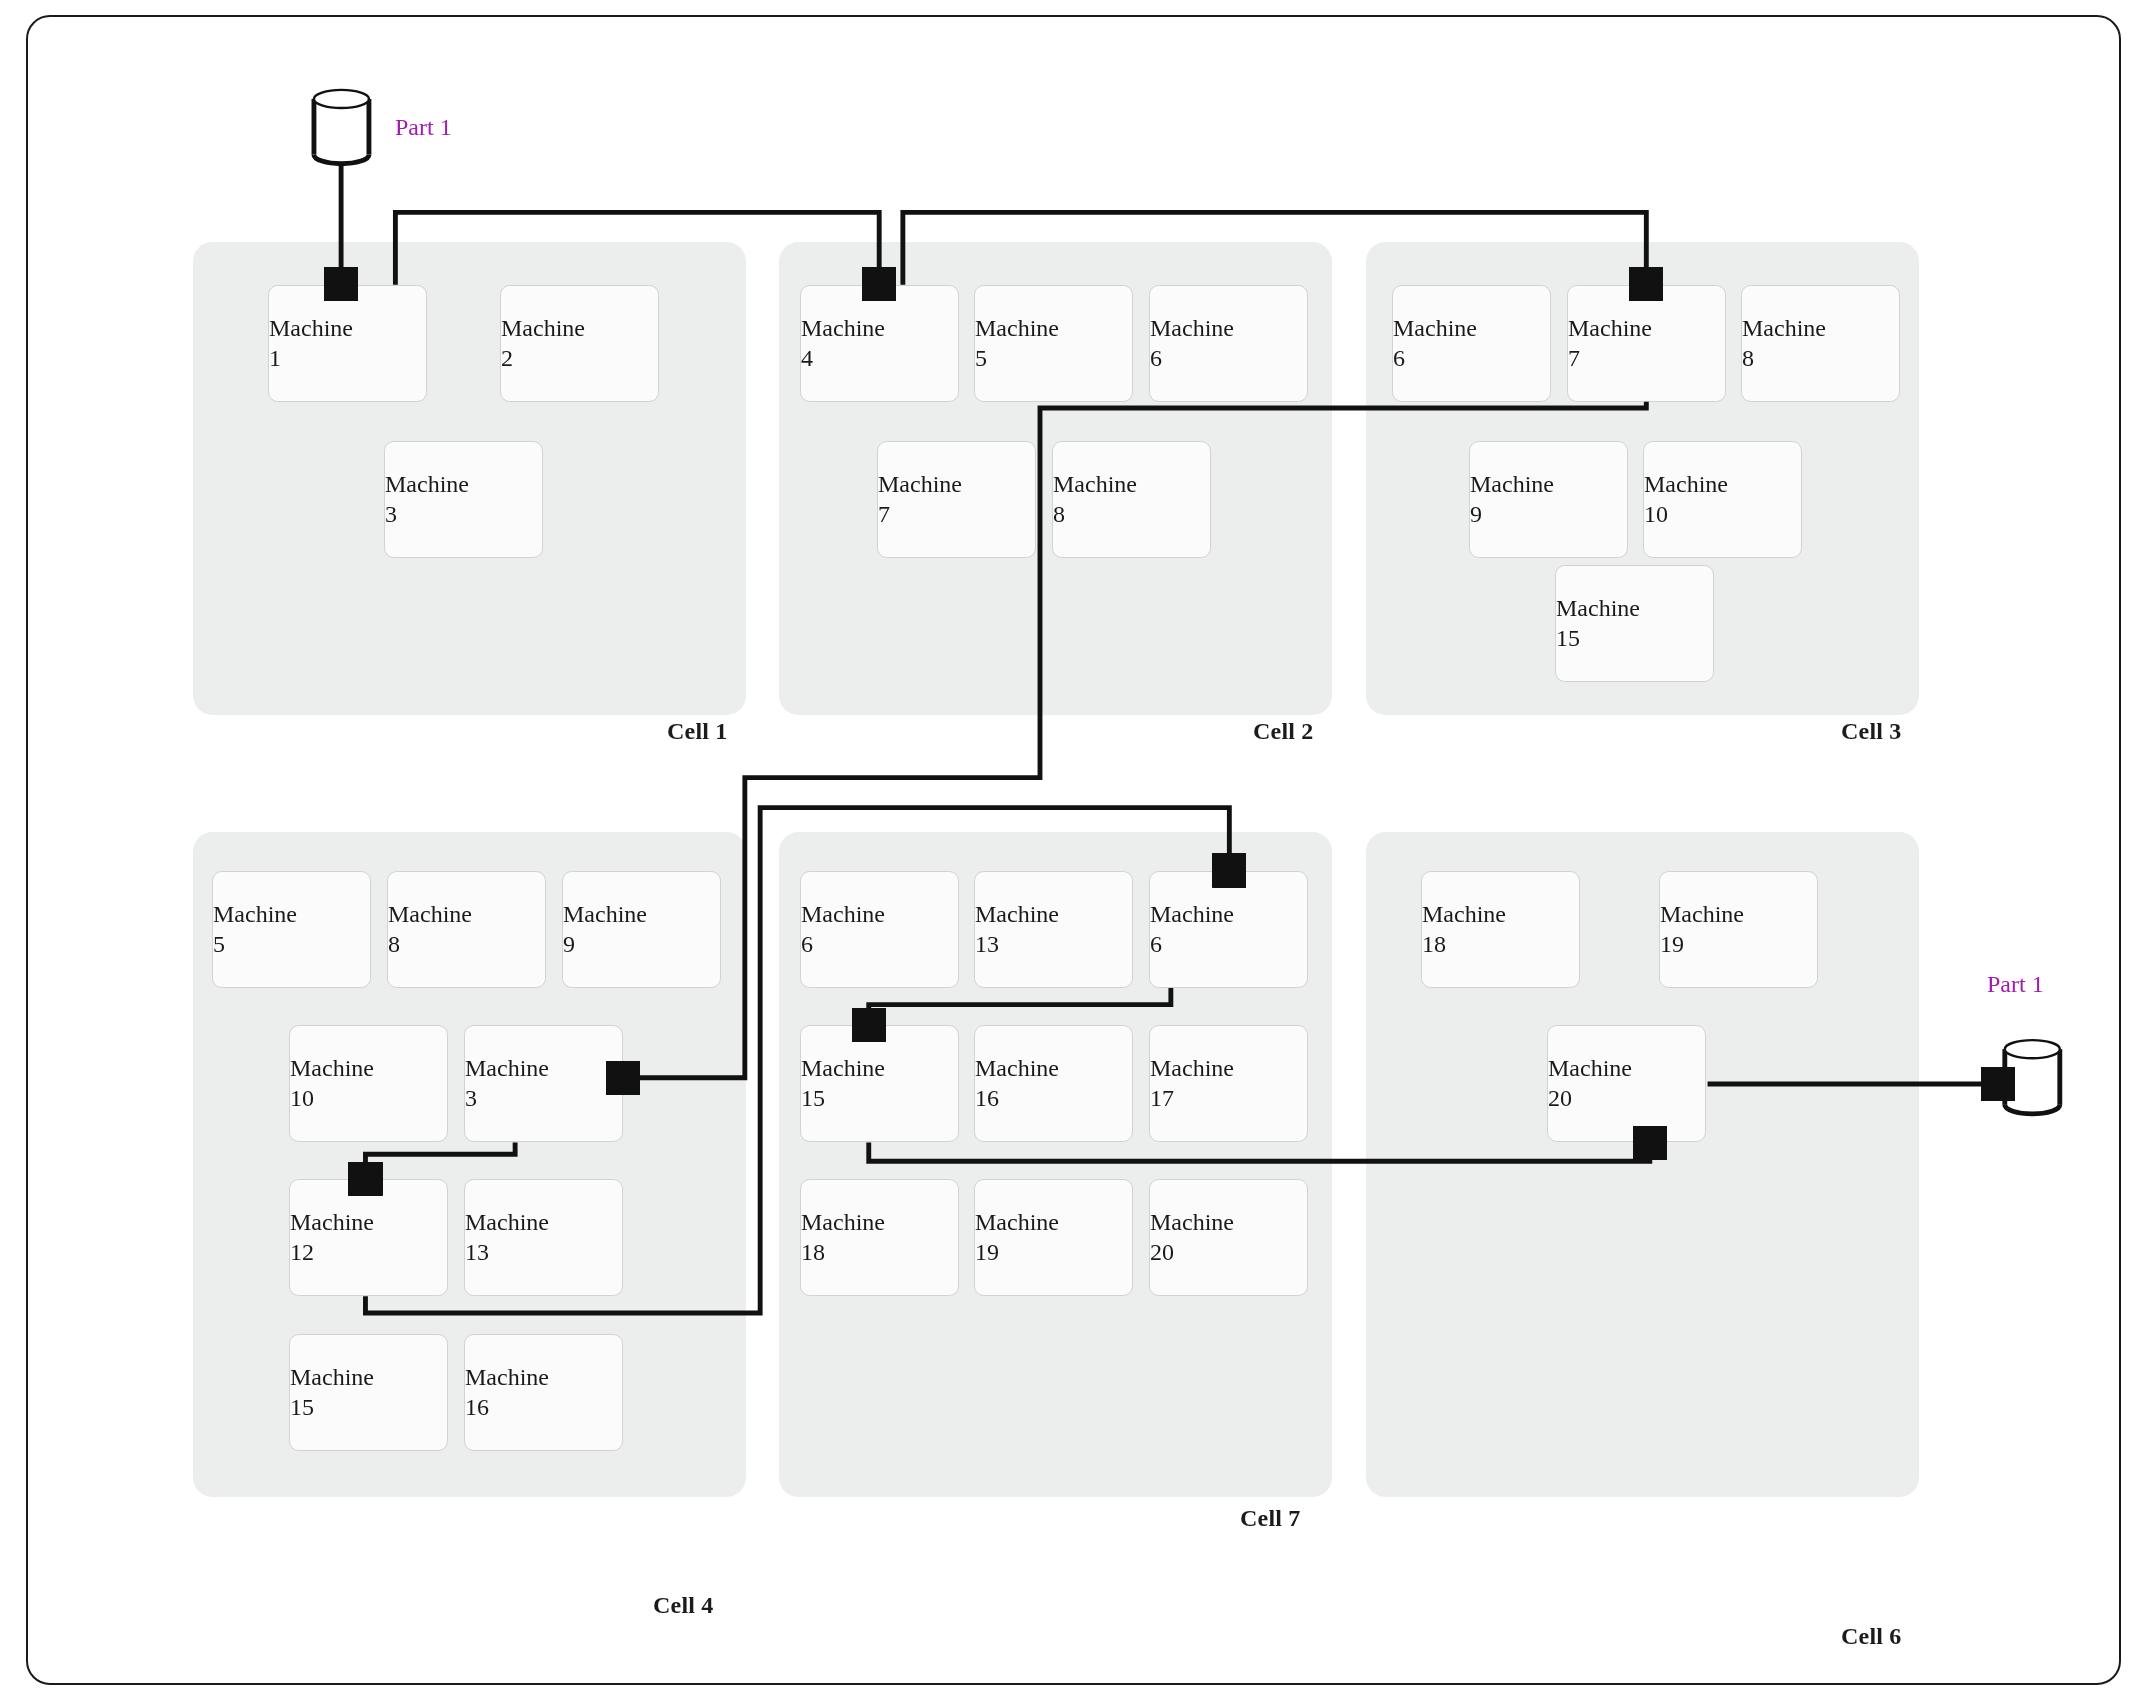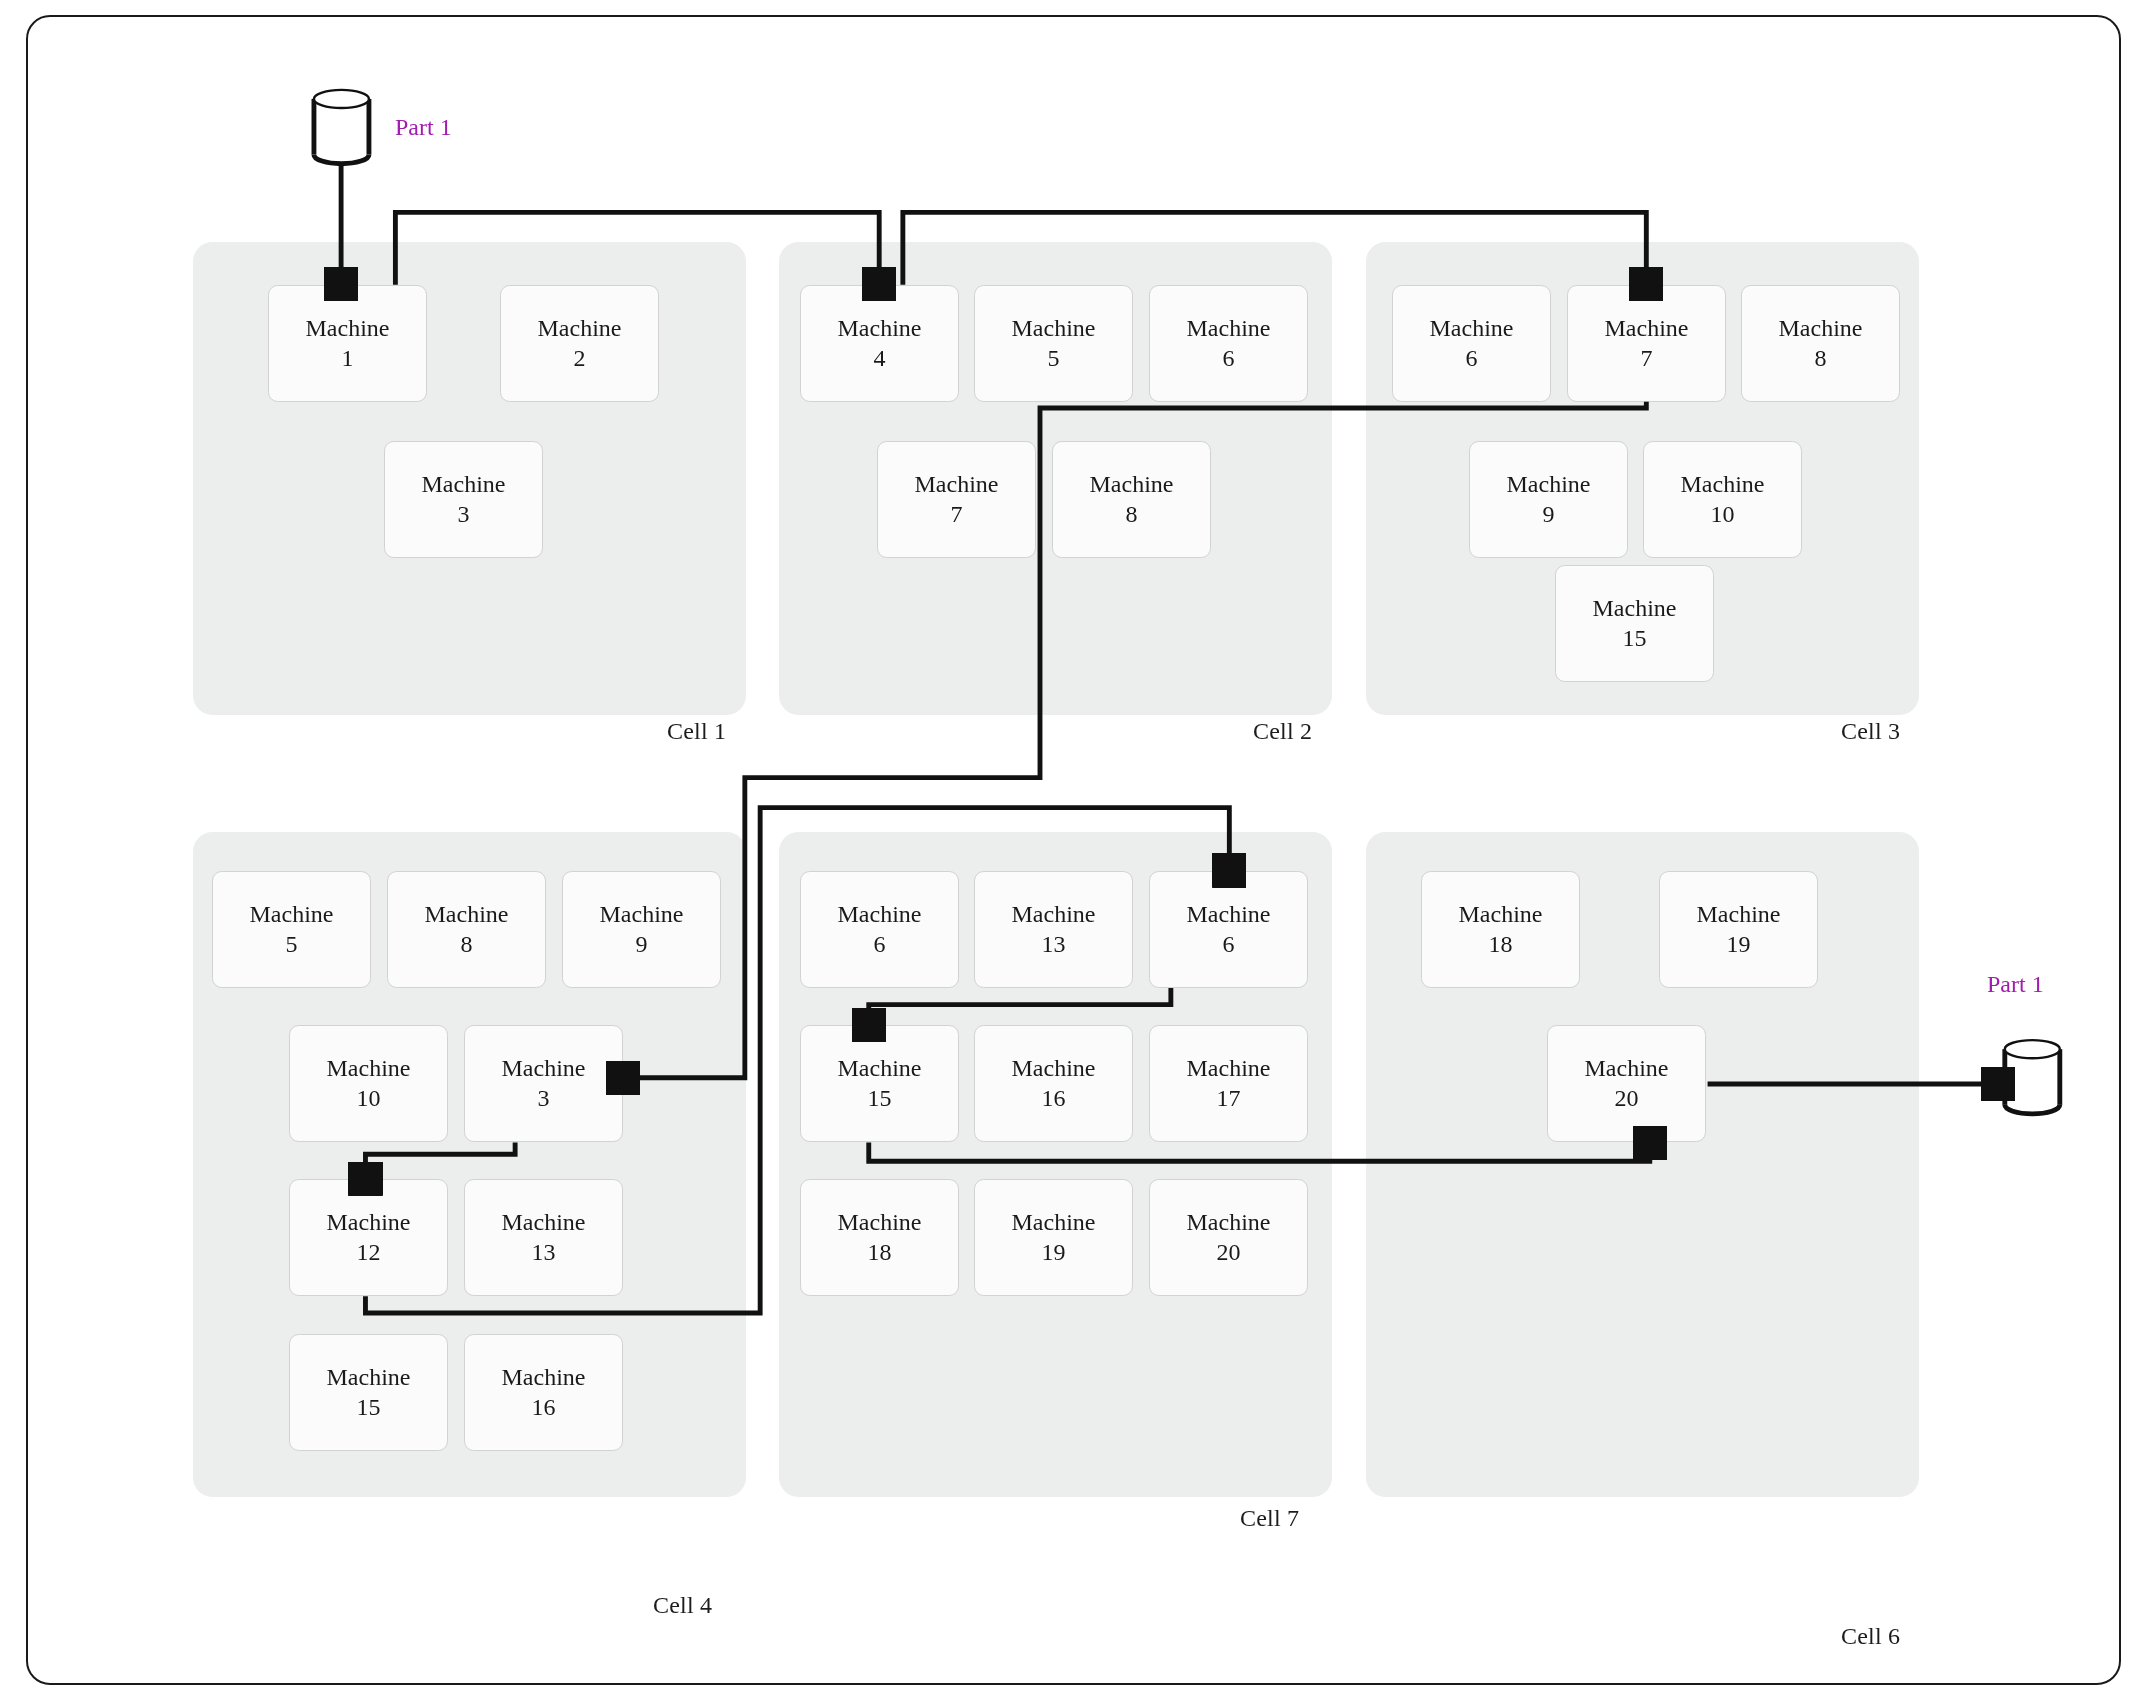--- a/index.html
+++ b/index.html
@@ -31,30 +31,30 @@
     background: #eceded;
     border-radius: 19.5px;
     box-sizing: border-box;
   }
   .cell-label {
     position: absolute;
     font-size: 24px;
     color: #1c1c1c;
     letter-spacing: 0.2px;
     white-space: nowrap;
+    font-weight: bold;
   }
   .machine {
     position: absolute;
     background: #fbfbfb;
     border: 1.4px solid #d2d2d2;
     border-radius: 9.7px;
     box-sizing: border-box;
     display: flex;
     flex-direction: column;
-    align-items: center;
     justify-content: center;
     line-height: 1.22;
     font-size: 24px;
     color: #1a1a1a;
   }
   .machine .mname { display: block; }
   .machine .mnum  { display: block; }
 
   .part-label {
     position: absolute;

